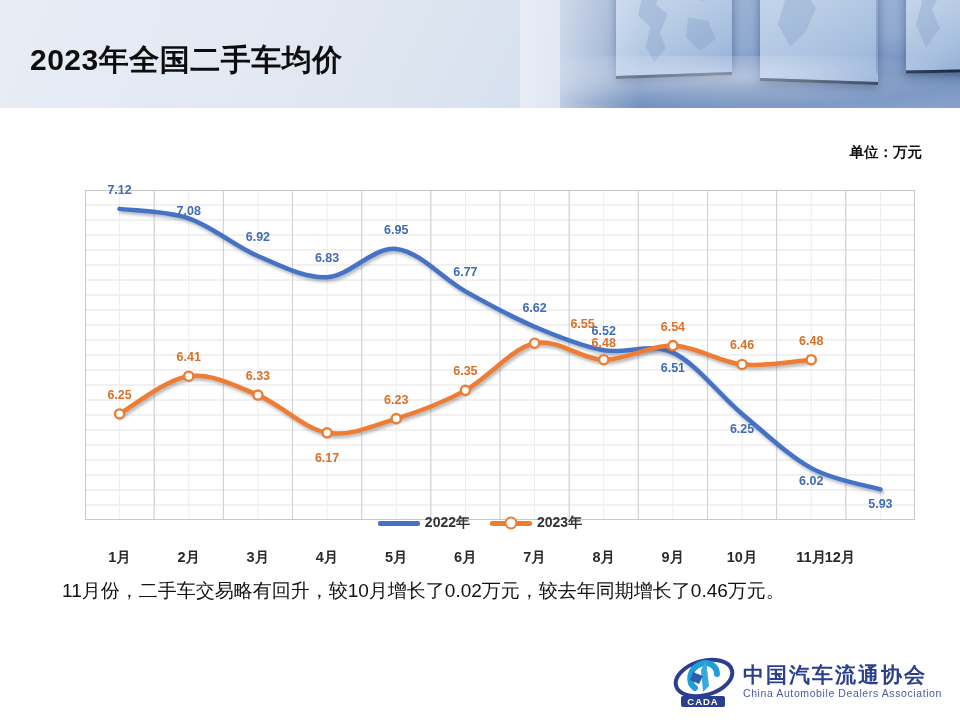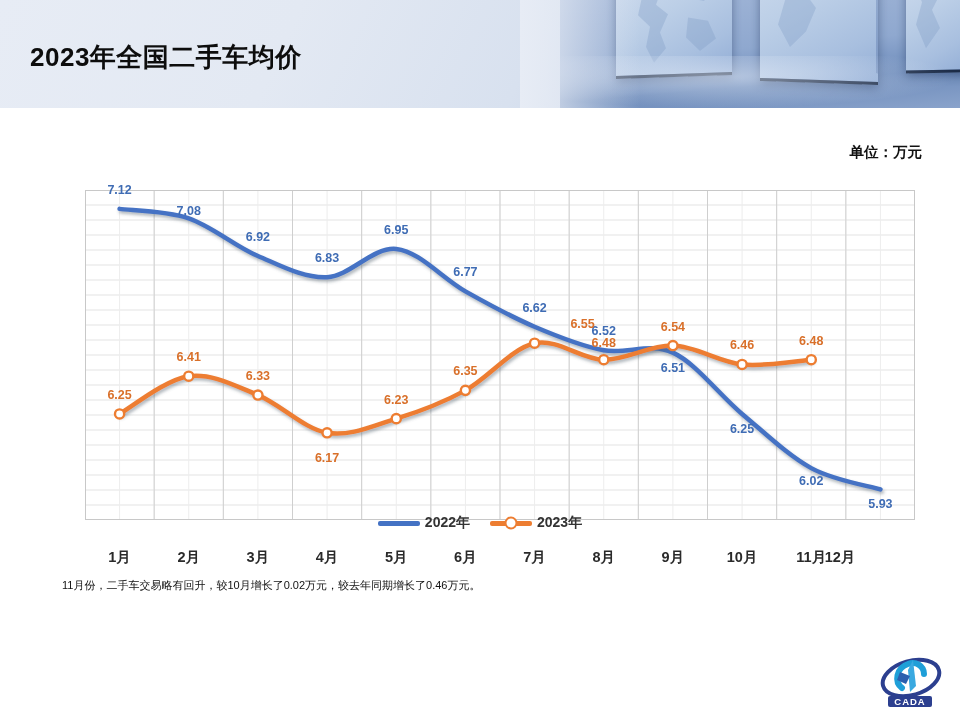--- a/index.html
+++ b/index.html
@@ -39,21 +39,21 @@
     position:absolute;right:-26px;top:4px;width:28px;height:120px;
     background:linear-gradient(180deg,#9db3d4,#7e99c5);transform:skewY(20deg);
   }
   .cube-3{left:906px;top:-34px;width:64px;height:104px;transform:skewY(-1deg);}
   .hdr-glow{
     position:absolute;left:560px;top:56px;width:400px;height:52px;
     background:radial-gradient(ellipse at 40% 40%,rgba(235,241,250,.55),rgba(140,165,205,0) 70%);
   }
   .page-title{
     position:absolute;left:30px;top:40px;
-    font-size:26px;font-weight:bold;color:#0d0d0d;letter-spacing:.5px;
+    font-size:30px;font-weight:bold;color:#0d0d0d;letter-spacing:.5px;
     white-space:nowrap;
   }
   
   .unit-label{
     position:absolute;right:38px;top:143px;
     font-size:14.5px;font-weight:bold;color:#111;white-space:nowrap;
   }
   
   .chart-wrap{position:absolute;left:0;top:150px;width:960px;height:410px;}
   .plot{
@@ -79,21 +79,21 @@
   .lg-item{display:flex;align-items:center;gap:5px;}
   .lg-line{display:block;width:42px;height:5px;border-radius:2px;position:relative;}
   .lg-dot{
     position:absolute;left:50%;top:50%;transform:translate(-50%,-50%);
     width:9px;height:9px;border-radius:50%;background:#fff;border:2.5px solid #ed7d31;
   }
   .lg-text{font-size:14px;font-weight:bold;color:#333;}
   
   .caption{
     position:absolute;left:62px;top:578px;
-    font-size:11px;color:#111;white-space:nowrap;
+    font-size:19px;color:#111;white-space:nowrap;
   }
   
   .logo{
     position:absolute;right:18px;bottom:8px;height:62px;
     display:flex;align-items:center;gap:8px;
   }
   .emblem{position:relative;width:62px;height:58px;}
   .emblem svg{display:block;}
   .logo-txt{display:flex;flex-direction:column;justify-content:center;}
   .logo-cn{
@@ -290,13 +290,17 @@
   <div class="emblem">
     <svg width="62" height="58" viewBox="0 0 62 58">
       <ellipse cx="31" cy="26" rx="29" ry="17" fill="none" stroke="#2c3f8f" stroke-width="4" transform="rotate(-16 31 26)"></ellipse>
       <path d="M22 36 C14 30 16 16 28 12 C36 9 44 14 44 22" fill="none" stroke="#1f9fd8" stroke-width="6" stroke-linecap="round"></path>
       <path d="M33 8 L36 34 L30 40 L28 18 Z" fill="#3aa9e0"></path>
       <path d="M20 20 L30 24 L26 32 L17 28 Z" fill="#2c5fae"></path>
       <rect x="8" y="44" width="44" height="11" rx="2" fill="#2c3f8f"></rect>
       <text x="30" y="53" font-family="'Liberation Sans',sans-serif" font-size="9.5" font-weight="bold" fill="#ffffff" text-anchor="middle" letter-spacing="1">CADA</text>
     </svg>
   </div>
+  <div class="logo-txt">
+    <div class="logo-cn">中国汽车流通协会</div>
+    <div class="logo-en">China Automobile Dealers Association</div>
+  </div>
 </div>
 
 </body></html>

